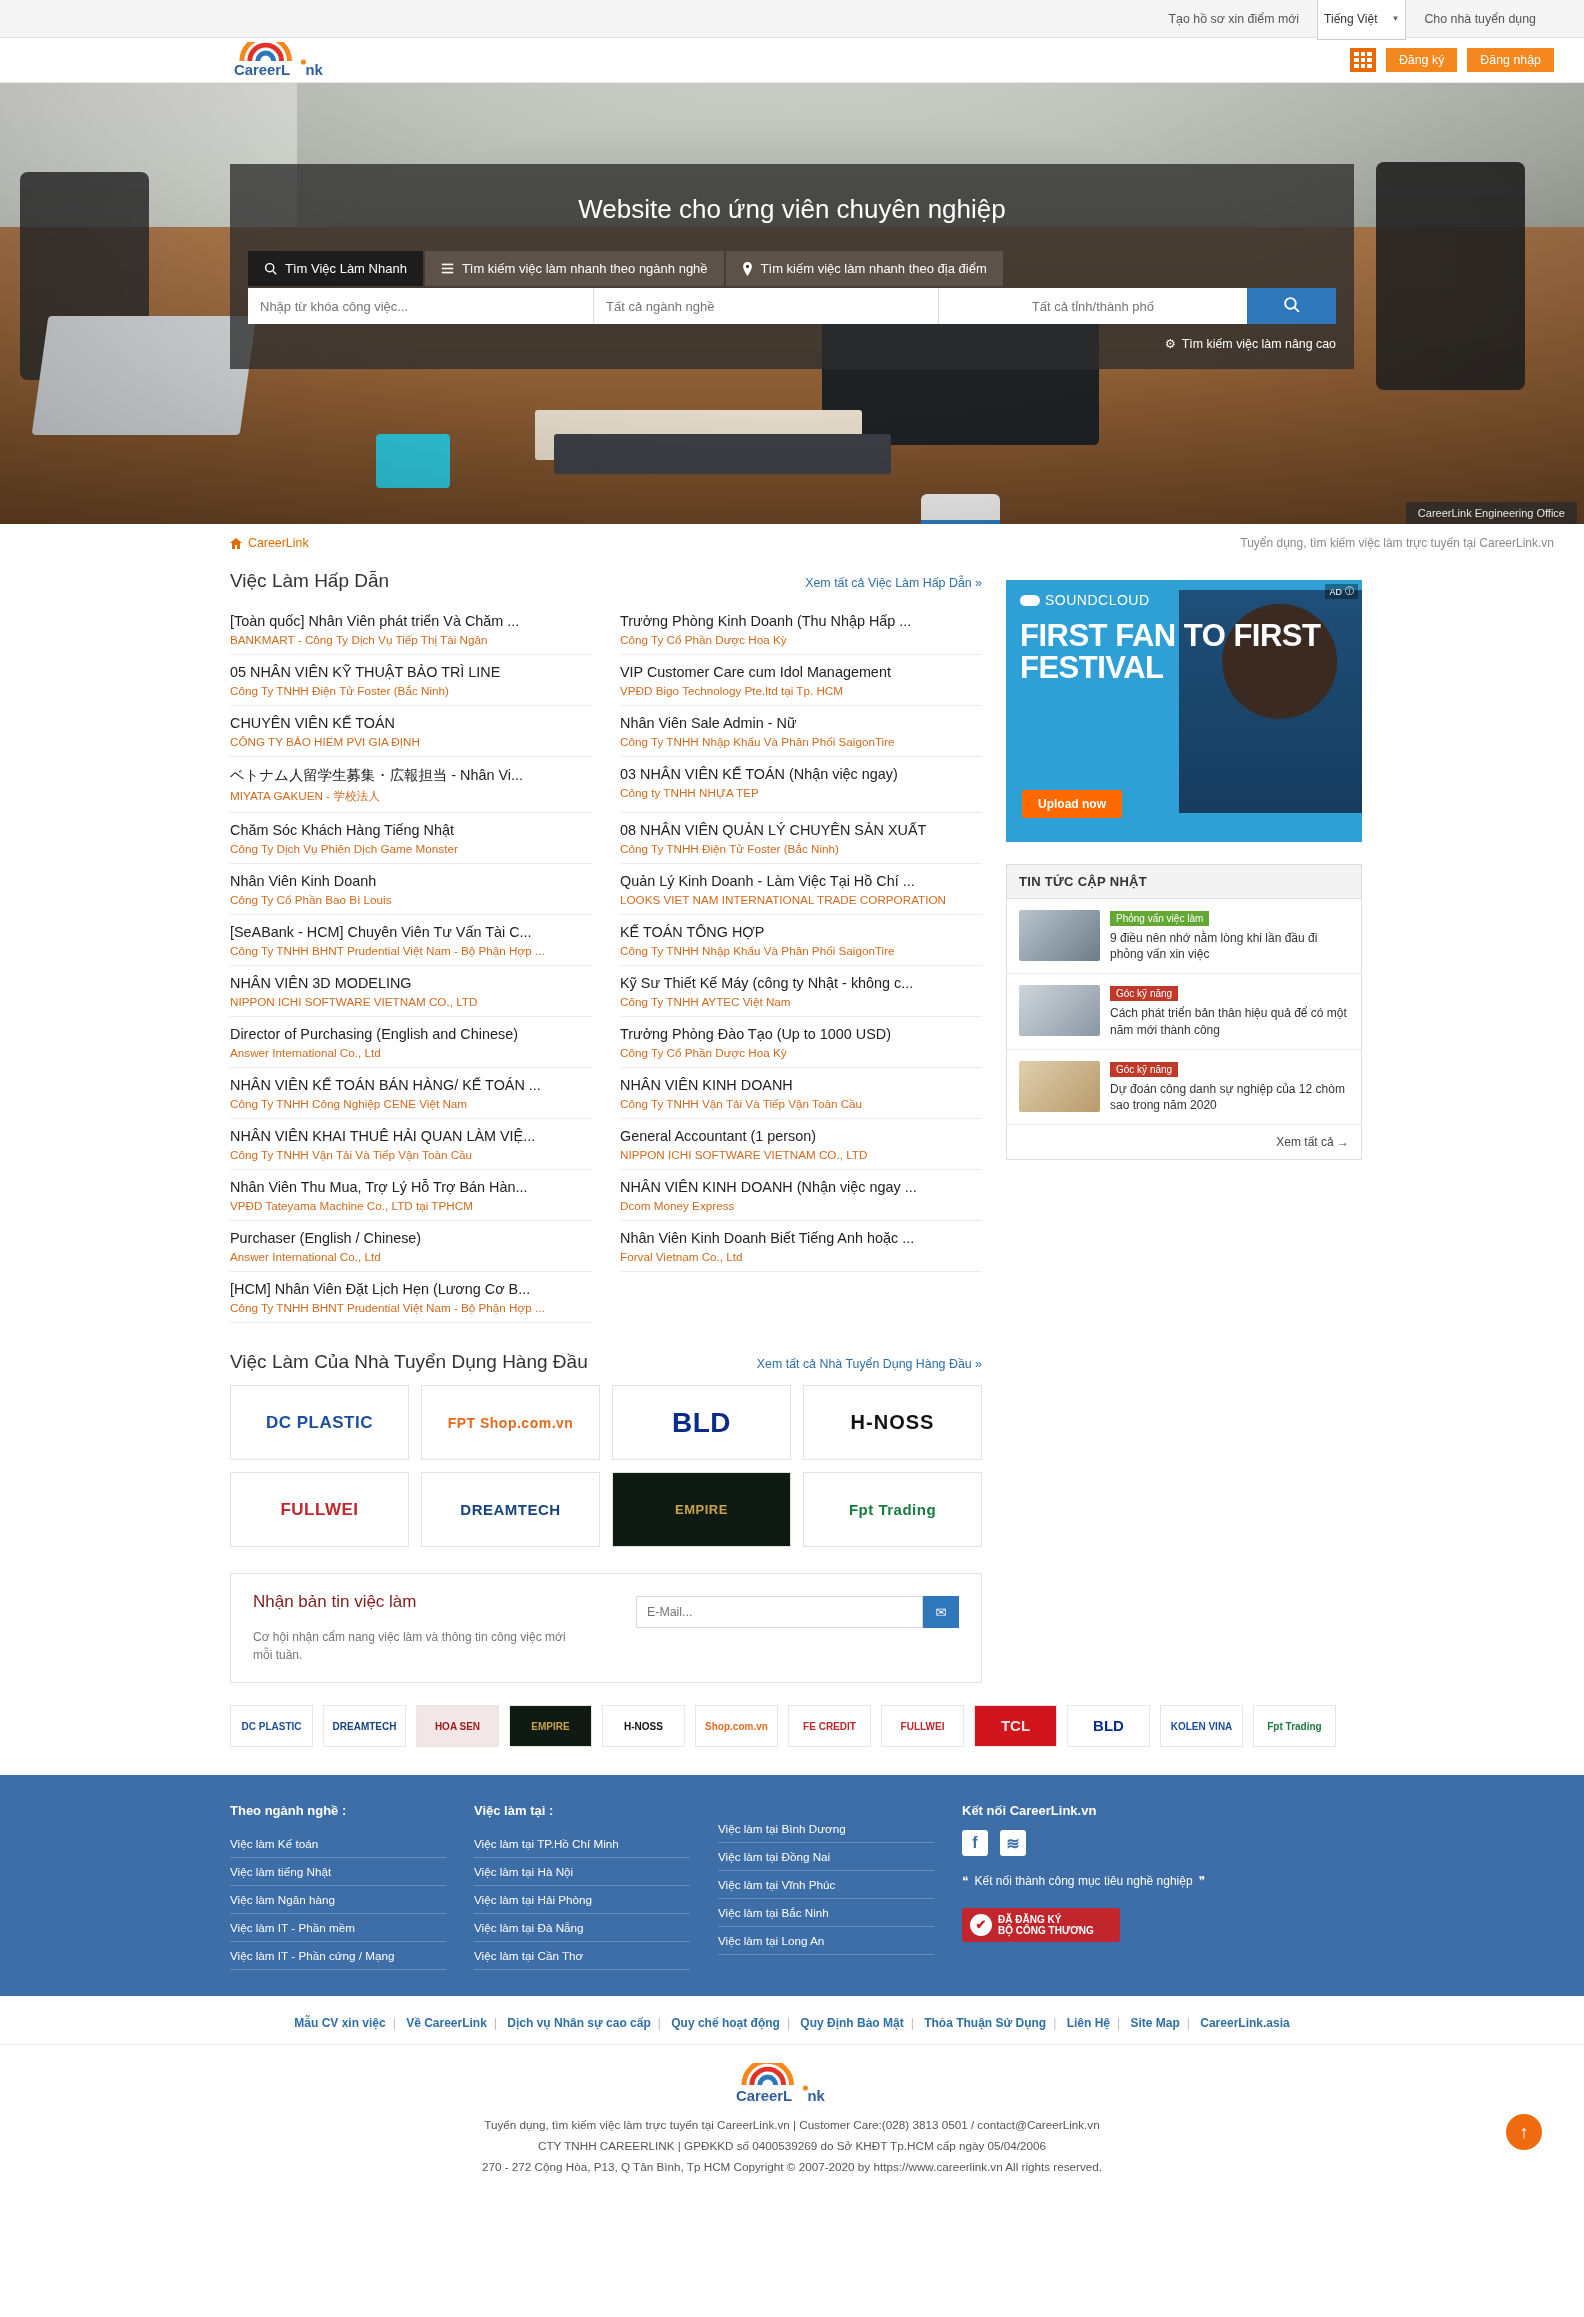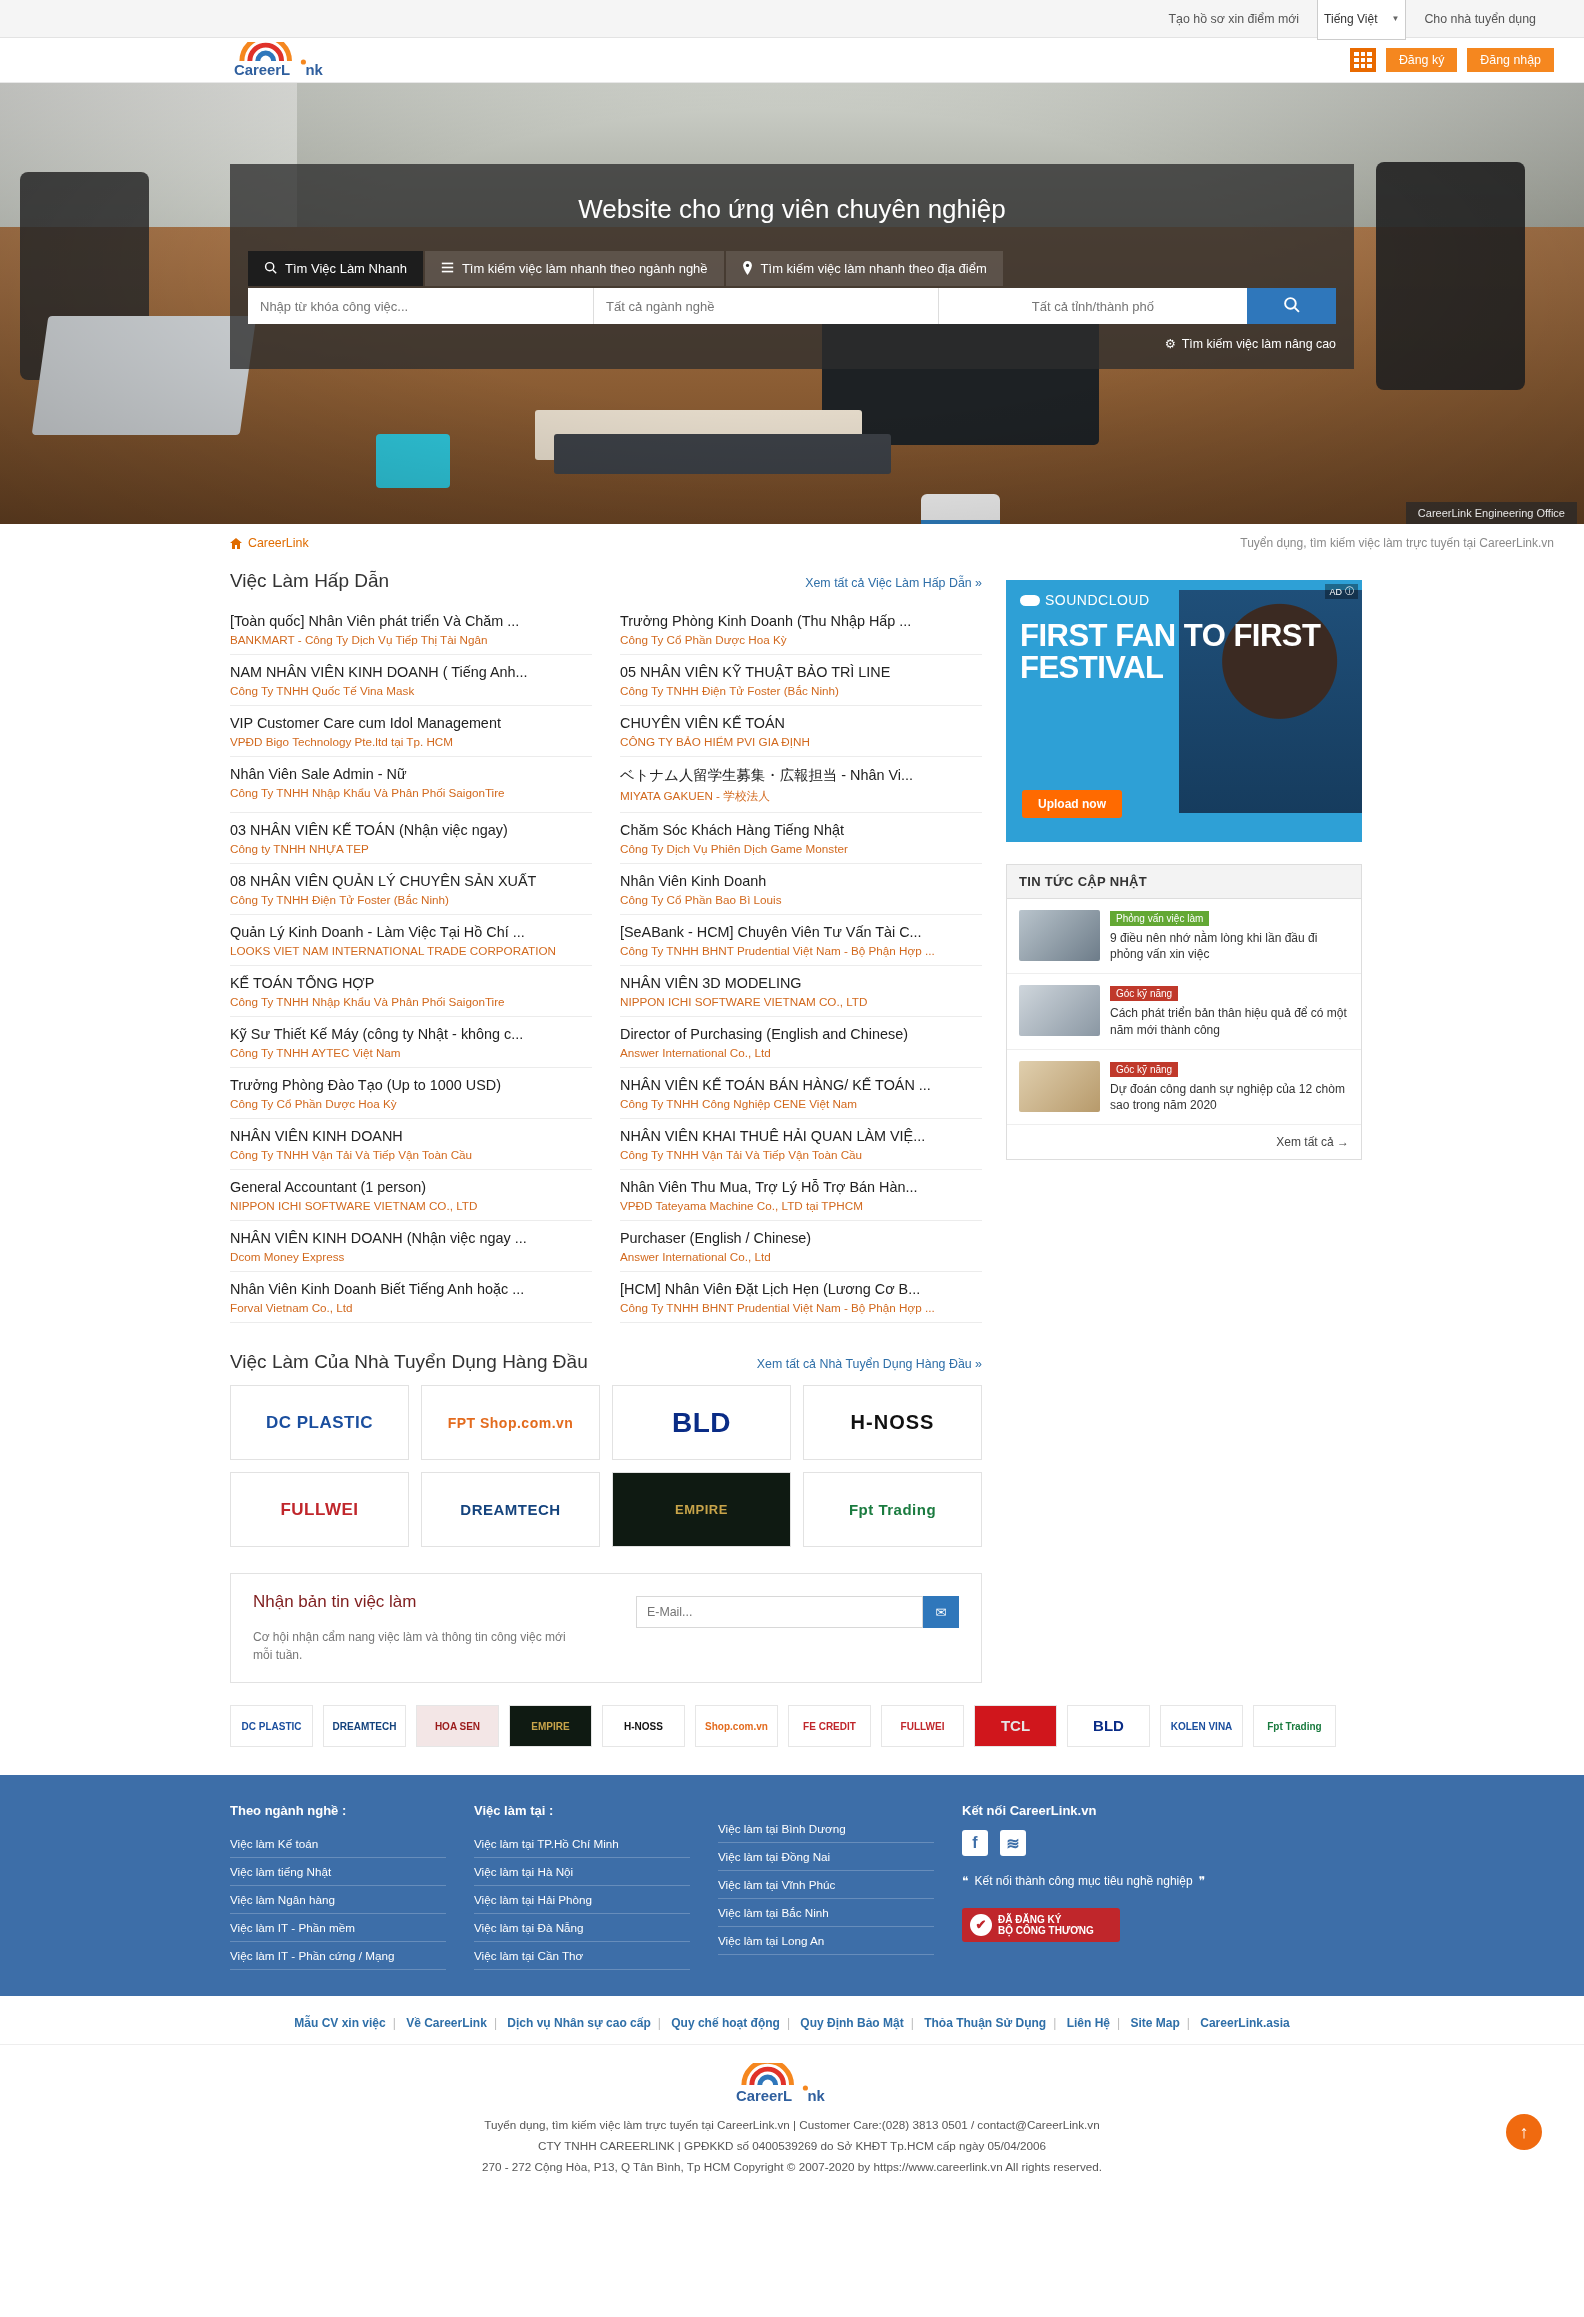--- a/index.html
+++ b/index.html
@@ -110,21 +110,21 @@
     position:absolute; left:230px; top:81px; width:1124px;
     background:rgba(45,45,45,.78); padding:25px 18px 18px 18px;
   }
   .hero-title {
     color:#fff; font-size:26px; text-align:center; font-weight:400;
     margin:5px 0 26px 0;
   }
   .tabs { display:flex; gap:2px; }
   .tab {
     background:rgba(255,255,255,.12); color:#fff; font-size:13px;
-    padding:10px 16px; display:flex; gap:8px; cursor:pointer;
+    padding:10px 16px; display:flex; align-items:center; gap:8px; cursor:pointer;
   }
   .tab.active { background:#1d1d1d; }
   .search-row { display:flex; margin-top:2px; }
   .search-row input {
     border:none; height:36px; font-size:13px; padding:0 12px;
     color:#555; outline:none;
   }
   .inp-kw { width:364px; }
   .inp-cat { width:364px; border-left:1px solid #ddd !important; }
   .inp-loc { width:325px; border-left:1px solid #ddd !important;text-align:center; }
@@ -433,24 +433,20 @@
       <div class="job-grid">
         <div class="job-item">
             <a class="job-title" href="#">[Toàn quốc] Nhân Viên phát triển Và Chăm ...</a>
             <span class="job-company">BANKMART - Công Ty Dịch Vụ Tiếp Thị Tài Ngân</span>
           </div>
         <div class="job-item">
             <a class="job-title" href="#">Trưởng Phòng Kinh Doanh (Thu Nhập Hấp ...</a>
             <span class="job-company">Công Ty Cổ Phần Dược Hoa Kỳ</span>
           </div>
         <div class="job-item">
-            <a class="job-title" href="#">NAM NHÂN VIÊN KINH DOANH ( Tiếng Anh...</a>
-            <span class="job-company">Công Ty TNHH Quốc Tế Vina Mask</span>
-          </div>
-        <div class="job-item">
             <a class="job-title" href="#">05 NHÂN VIÊN KỸ THUẬT BẢO TRÌ LINE</a>
             <span class="job-company">Công Ty TNHH Điện Tử Foster (Bắc Ninh)</span>
           </div>
         <div class="job-item">
             <a class="job-title" href="#">VIP Customer Care cum Idol Management</a>
             <span class="job-company">VPĐD Bigo Technology Pte.ltd tại Tp. HCM</span>
           </div>
         <div class="job-item">
             <a class="job-title" href="#">CHUYÊN VIÊN KẾ TOÁN</a>
             <span class="job-company">CÔNG TY BẢO HIỂM PVI GIA ĐỊNH</span>

